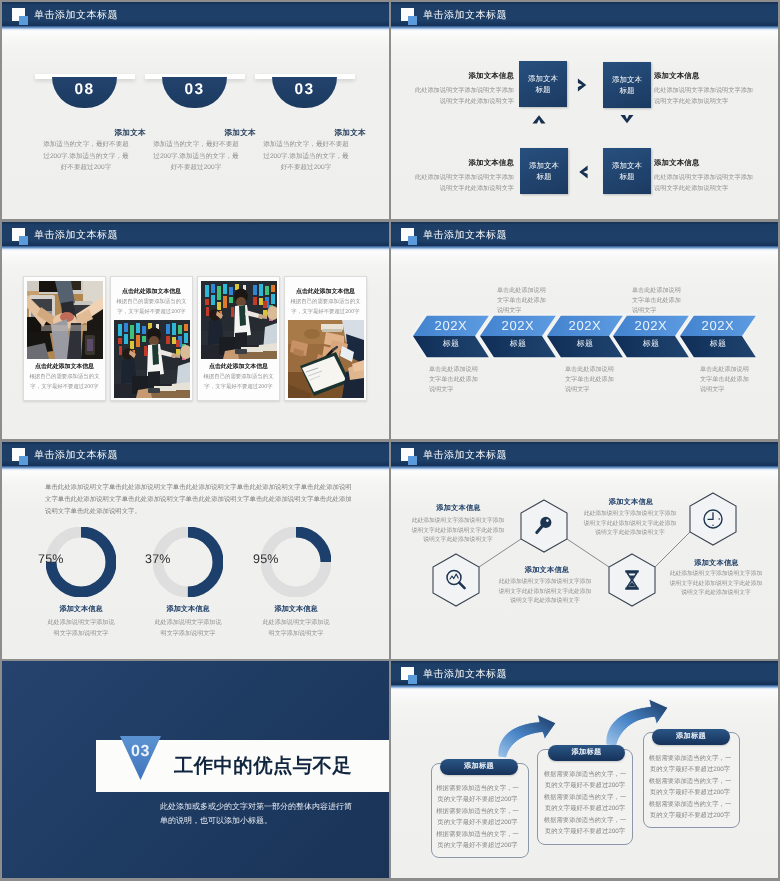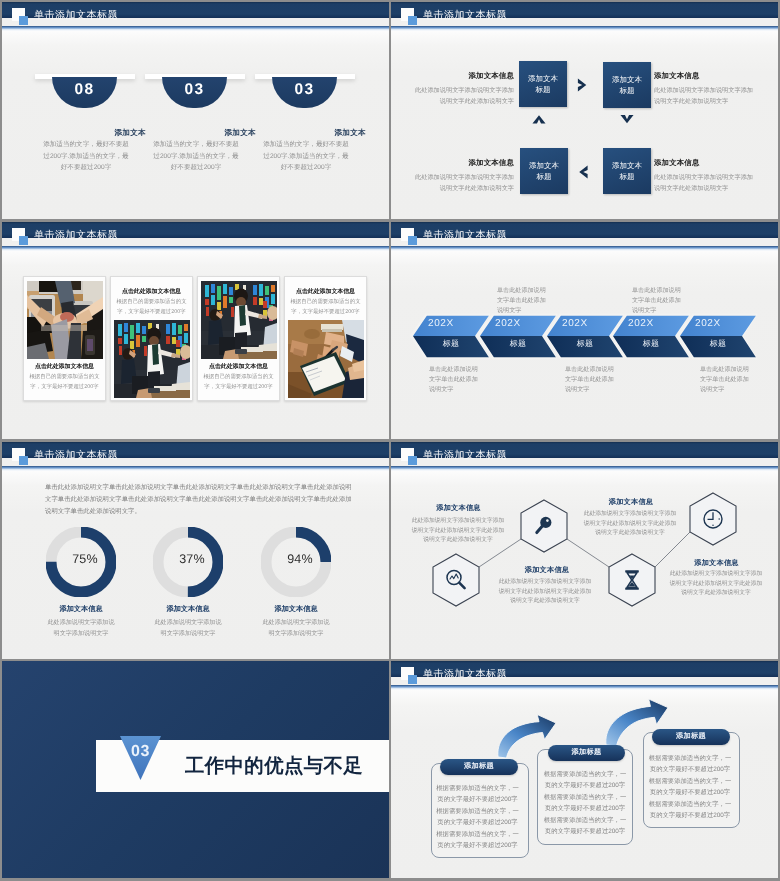--- a/index.html
+++ b/index.html
@@ -5,21 +5,21 @@
   html,body{margin:0;padding:0;}
   body{width:780px;height:881px;background:#8d8d8d;
        font-family:"Liberation Sans",sans-serif;overflow:hidden;
        -webkit-font-smoothing:antialiased;text-rendering:geometricPrecision;}
   #grid{position:absolute;left:2px;top:2px;width:776px;height:877px;}
   .slide{position:absolute;width:387px;height:217px;background:#f0f0ef;overflow:hidden;}
   .c0{left:0;} .c1{left:389px;}
   .r0{top:0;} .r1{top:220px;} .r2{top:440px;} .r3{top:659px;}
 
   
-  .hdr{position:absolute;left:0;top:0;width:100%;height:16px;
+  .hdr{position:absolute;left:0;top:0;width:100%;height:24px;
        background:linear-gradient(180deg,#142f50 0%,#1d3e66 12%,#1e4068 75%,#143057 100%);}
   .hdr-logo{position:absolute;left:10px;top:6px;width:18px;height:18px;}
   .hdr-logo .sq1{position:absolute;left:0;top:0;width:13px;height:13px;background:#fcfcfc;}
   .hdr-logo .sq2{position:absolute;left:7px;top:7.5px;width:9px;height:9px;background:#5b9bdb;}
   .hdr-title{position:absolute;left:32px;top:5.5px;font-size:10px;color:#fcfcfc;letter-spacing:.5px;}
   .hdr-under{position:absolute;left:0;top:24px;width:100%;height:5px;
        background:linear-gradient(180deg,#2b5182 0%,#6f9bd0 35%,#dee9f5 70%,#fefefe 100%);}
   .body{position:absolute;left:0;top:29px;width:387px;height:188px;
         background:linear-gradient(180deg,#fcfcfc 0%,#f4f4f3 8%,#f0f0ef 22%,#efefee 100%);}
 
@@ -53,49 +53,49 @@
   .s3-card{position:absolute;top:25px;width:83px;height:125px;background:#fdfdfd;
            border:1px solid #dcdcdc;box-sizing:border-box;
            box-shadow:0 1px 2px rgba(0,0,0,.12);}
   .s3-img{position:absolute;left:3px;width:76px;height:78px;overflow:hidden;}
   .s3-t{position:absolute;left:1px;width:79px;text-align:center;font-size:6px;
         font-weight:bold;color:#141414;letter-spacing:-.1px;}
   .s3-p{position:absolute;left:1px;width:79px;text-align:center;font-size:5.4px;
         line-height:9.6px;color:#8f8f8f;}
 
   
-  .s4-yr{position:absolute;top:67px;width:46px;text-align:left;color:#eaf2fb;
-         font-size:10px;letter-spacing:.6px;}
+  .s4-yr{position:absolute;top:67px;width:46px;text-align:center;color:#eaf2fb;
+         font-size:13px;letter-spacing:.6px;}
   .s4-lb{position:absolute;top:88px;width:46px;text-align:center;color:#eef3f9;
          font-size:8px;letter-spacing:.3px;}
   .s4-p{position:absolute;font-size:6.1px;line-height:10.2px;color:#8f8f8f;width:51px;}
 
   
   .s5-intro{position:absolute;left:43px;top:11px;width:308px;font-size:6.4px;
             line-height:12.2px;color:#7c7c7c;text-align:left;}
   .s5-unit{position:absolute;top:57px;width:110px;}
   .s5-d{position:absolute;left:20px;top:-1px;width:70px;height:70px;}
-  .s5-pct{position:absolute;left:4px;top:24px;width:110px;text-align:center;
+  .s5-pct{position:absolute;left:12px;top:24px;width:110px;
           font-size:12.5px;color:#2e2e2e;letter-spacing:.2px;}
   .s5-t{position:absolute;left:0;top:76px;width:110px;text-align:center;font-size:7.2px;
         font-weight:bold;color:#1f3f68;}
   .s5-p{position:absolute;left:20px;top:90px;width:70px;text-align:center;font-size:6.1px;
         line-height:10.6px;color:#8f8f8f;}
 
   
   .s6-t{position:absolute;font-size:7.2px;font-weight:bold;color:#1f3f68;letter-spacing:.2px;}
   .s6-p{position:absolute;font-size:5.8px;line-height:9.6px;color:#8f8f8f;}
 
   
   .s7{background:linear-gradient(135deg,#25436e 0%,#1e3b62 50%,#1a3357 100%);}
   .s7-band{position:absolute;left:94px;top:79px;width:293px;height:52px;background:#fcfcfb;}
   .s7-tri{position:absolute;left:118px;top:75px;width:41px;height:44px;}
   .s7-num{position:absolute;left:118px;top:82px;width:41px;text-align:center;color:#eaf2fb;
           font-size:16px;font-weight:bold;letter-spacing:.5px;}
-  .s7-title{position:absolute;left:183px;top:92px;font-size:19.4px;font-weight:bold;
+  .s7-title{position:absolute;left:172px;top:92px;font-size:19.4px;font-weight:bold;
             color:#12253f;letter-spacing:0.4px;line-height:26px;white-space:nowrap;}
   .s7-p{position:absolute;left:158px;top:139px;width:196px;font-size:8px;line-height:14px;
         color:#e8edf4;}
 
   
   .s8-box{position:absolute;border:1px solid #8b98a8;border-radius:8px;background:#f2f2f1;
           box-sizing:border-box;}
   .s8-pill{position:absolute;height:15.5px;border-radius:8px;
            background:linear-gradient(180deg,#2a5686 0%,#16325a 100%);color:#eef3fa;
            font-size:7.2px;font-weight:bold;display:flex;align-items:center;justify-content:center;
@@ -533,21 +533,21 @@
       </svg>
       <div class="s5-pct">37%</div>
       <div class="s5-t">添加文本信息</div>
       <div class="s5-p">此处添加说明文字添加说明文字添加说明文字</div>
     </div>
     <div class="s5-unit" style="left:239px">
       <svg class="s5-d" viewBox="0 0 70 70">
         <circle cx="35" cy="35" r="30.0" fill="none" stroke="#dedede" stroke-width="11.0"></circle>
             <circle cx="35" cy="35" r="30.0" fill="none" stroke="#1d3f6b" stroke-width="11.0" stroke-dasharray="47.12 141.37" transform="rotate(-90 35 35)"></circle>
       </svg>
-      <div class="s5-pct">94%</div>
+      <div class="s5-pct">95%</div>
       <div class="s5-t">添加文本信息</div>
       <div class="s5-p">此处添加说明文字添加说明文字添加说明文字</div>
     </div>
   </div>
 </div>
 
 <div class="slide c1 r2">
   <div class="hdr">
     <div class="hdr-logo">
       <div class="sq1"></div>
@@ -610,20 +610,21 @@
     <defs>
           <linearGradient id="trg" x1="0" y1="0" x2="0" y2="1">
             <stop offset="0" stop-color="#5b93d2"></stop>
             <stop offset="1" stop-color="#4074bc"></stop>
           </linearGradient>
         </defs>
     <path d="M0 0 H41 L20.5 44 Z" fill="url(#trg)"></path>
   </svg>
   <div class="s7-num">03</div>
   <div class="s7-title">工作中的优点与不足</div>
+  <div class="s7-p">此处添加或多或少的文字对第一部分的整体内容进行简单的说明，也可以添加小标题。</div>
 </div>
 
 <div class="slide c1 r3">
   <div class="hdr">
     <div class="hdr-logo">
       <div class="sq1"></div>
       <div class="sq2"></div>
     </div>
     <div class="hdr-title">单击添加文本标题</div>
   </div>

